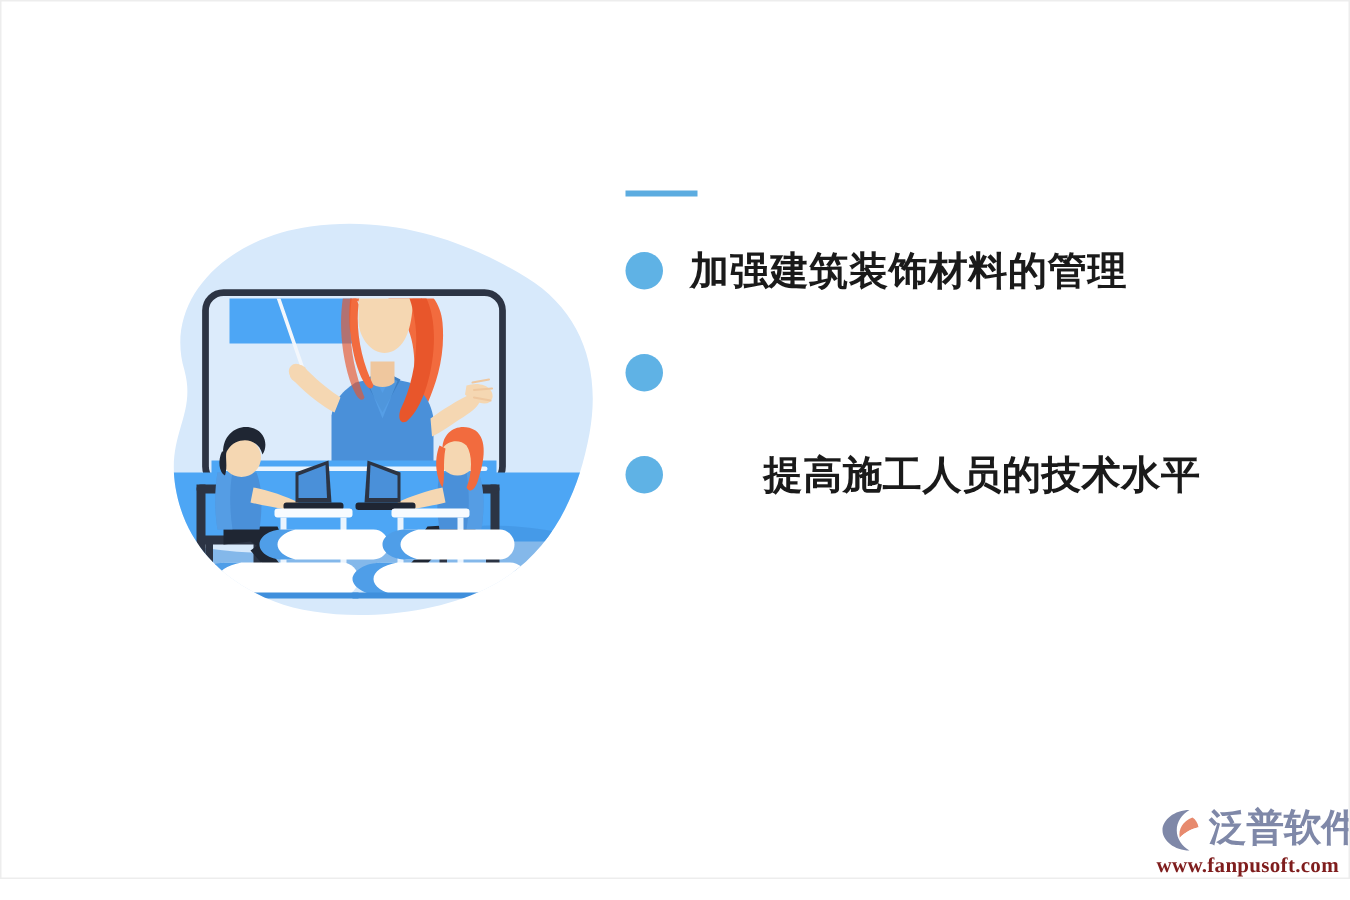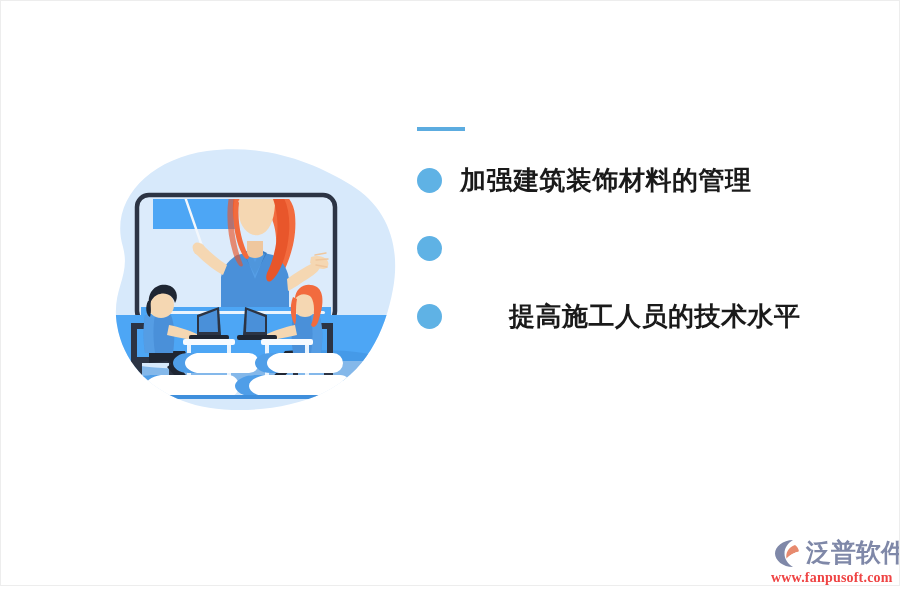--- a/index.html
+++ b/index.html
@@ -110,21 +110,21 @@
     font-weight: bold;
     color: #7F88A8;
     letter-spacing: 0px;
     line-height: 30px;
     white-space: nowrap;
   }
   .logo-url {
     font-family: "Liberation Serif", "DejaVu Serif", serif;
     font-size: 14px;
     font-weight: bold;
-    color: #ef4444;
+    color: #7f1d1d;
     letter-spacing: 0.2px;
     margin-top: 1px;
     white-space: nowrap;
   }
 </style>
 </head>
 <body>
 
 <div class="slide">
 

